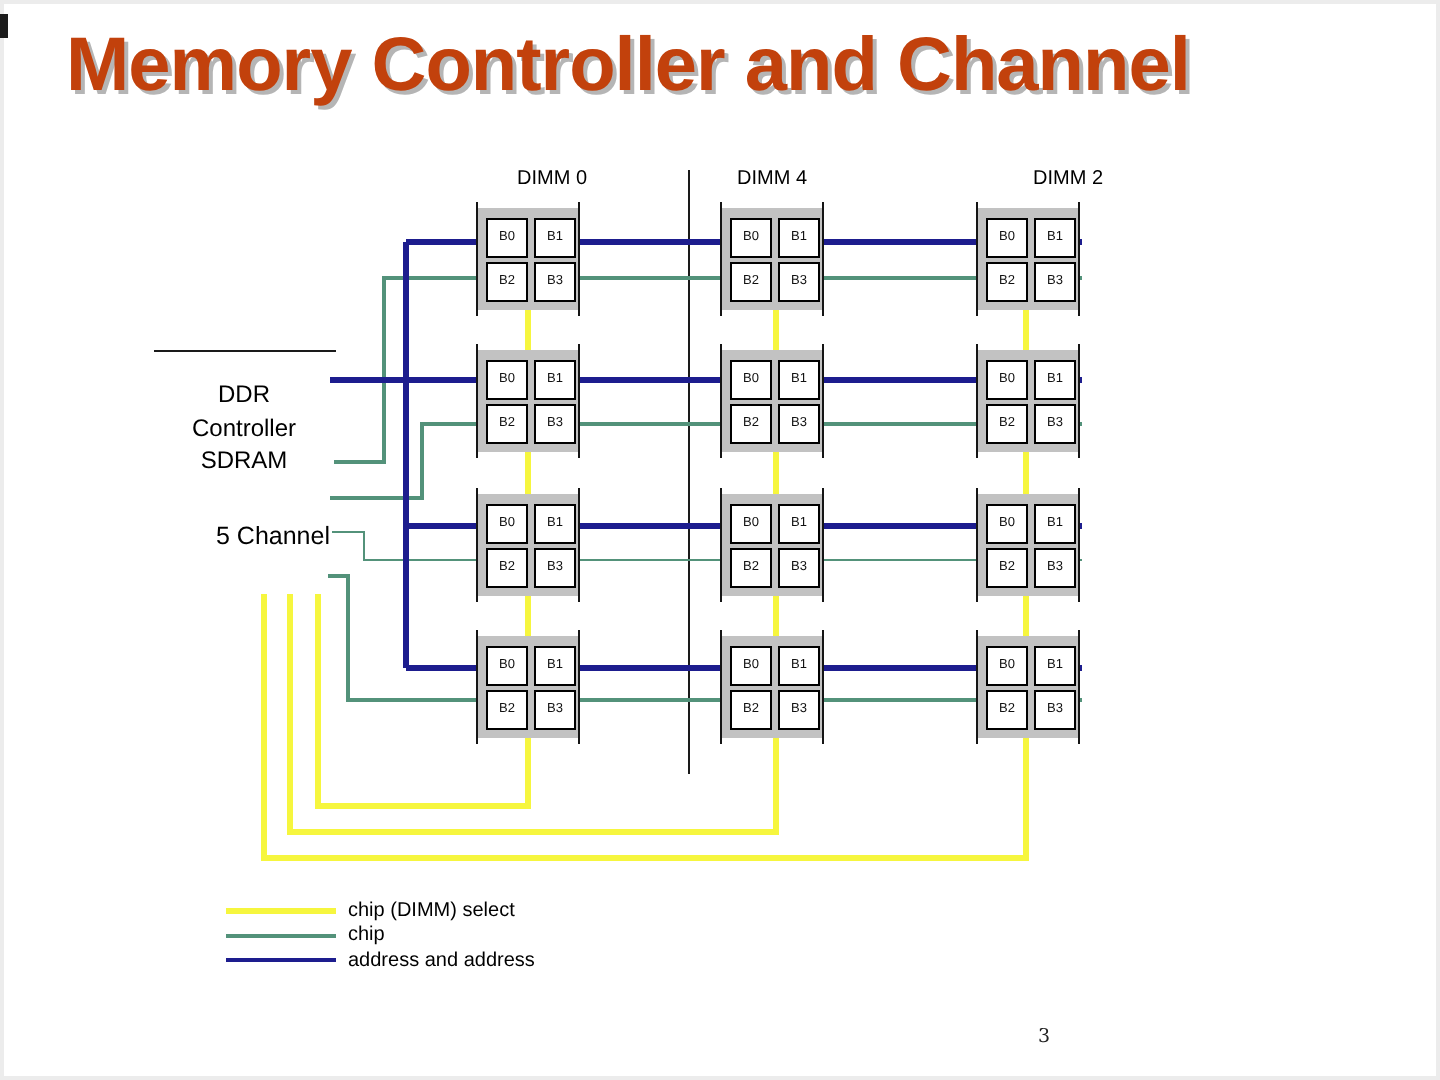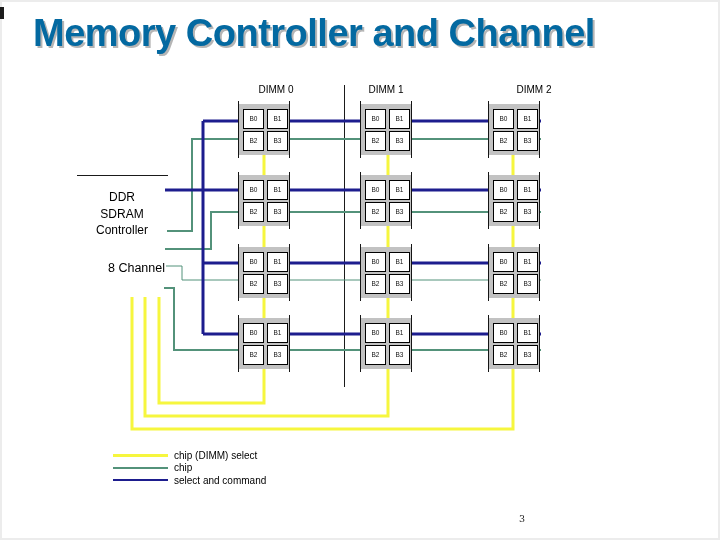--- a/index.html
+++ b/index.html
@@ -4,21 +4,21 @@
 <style>
   html,body{margin:0;padding:0;background:#cfcfcf;}
   .slide{
     position:relative;width:720px;height:540px;background:#fff;overflow:hidden;
     font-family:"Liberation Sans",sans-serif;color:#000;
     box-shadow:inset 0 0 0 2px #ececec;
   }
   .corner-notch{position:absolute;left:0;top:7px;width:4px;height:12px;background:#1c1c1c;}
   .title{
     position:absolute;left:33px;top:12px;width:660px;
-    font-size:38px;font-weight:700;letter-spacing:-0.5px;color:#0369a1;
+    font-size:38px;font-weight:700;letter-spacing:-0.5px;color:#c2410c;
     text-shadow:2px 2px 0 #b5b5b5;white-space:nowrap;
   }
   svg.wires{position:absolute;left:0;top:0;z-index:1;}
   svg.wires path{fill:none;}
   .ln-yellow{stroke:var(--c-yellow);stroke-width:3;}
   .ln-green{stroke:var(--c-green);stroke-width:2;}
   .ln-green-thin{stroke:var(--c-green);stroke-width:1;}
   .ln-blue{stroke:var(--c-blue);stroke-width:3;}
   .ln-black{stroke:var(--c-black);stroke-width:1;}
   .dimm-label{
@@ -79,21 +79,21 @@
     <path class="ln-green" d="M164,288 H174 V350 H541"></path>
 
     <path class="ln-blue" d="M203,121 V334"></path>
     <path class="ln-blue" d="M203,121 H541"></path>
     <path class="ln-blue" d="M165,190 H541"></path>
     <path class="ln-blue" d="M203,263 H541"></path>
     <path class="ln-blue" d="M203,334 H541"></path>
   </svg>
 
   <div class="dimm-label" style="left:246px">DIMM 0</div>
-  <div class="dimm-label" style="left:356px">DIMM 1</div>
+  <div class="dimm-label" style="left:356px">DIMM 4</div>
   <div class="dimm-label" style="left:504px">DIMM 2</div>
 
   <div>
       <div class="group" style="left: 238px; top: 101px;">
         <div class="group-bg"></div>
         <div class="chip" style="left: 4px; top: 8px;">B0</div>
         <div class="chip" style="left: 28px; top: 8px;">B1</div>
         <div class="chip" style="left: 4px; top: 30px;">B2</div>
         <div class="chip" style="left: 28px; top: 30px;">B3</div>
       </div>
@@ -171,35 +171,35 @@
         <div class="group-bg"></div>
         <div class="chip" style="left: 4px; top: 8px;">B0</div>
         <div class="chip" style="left: 28px; top: 8px;">B1</div>
         <div class="chip" style="left: 4px; top: 30px;">B2</div>
         <div class="chip" style="left: 28px; top: 30px;">B3</div>
       </div>
     </div>
 
   <div class="controller-label">
     <div>DDR</div>
+    <div>Controller</div>
     <div>SDRAM</div>
-    <div>Controller</div>
   </div>
 
-  <div class="channel-label">8 Channel</div>
+  <div class="channel-label">5 Channel</div>
 
   <div class="legend">
     <div class="legend-row">
       <span class="legend-line lg-yellow"></span>
       <span class="legend-text">chip (DIMM) select</span>
     </div>
     <div class="legend-row">
       <span class="legend-line lg-green"></span>
       <span class="legend-text">chip</span>
     </div>
     <div class="legend-row">
       <span class="legend-line lg-blue"></span>
-      <span class="legend-text">select and command</span>
+      <span class="legend-text">address and address</span>
     </div>
   </div>
 
   <div class="page-number">3</div>
 </div>
 
 </body></html>

